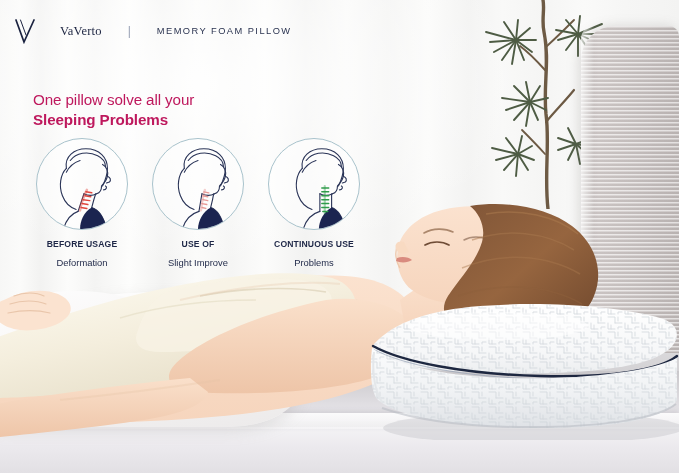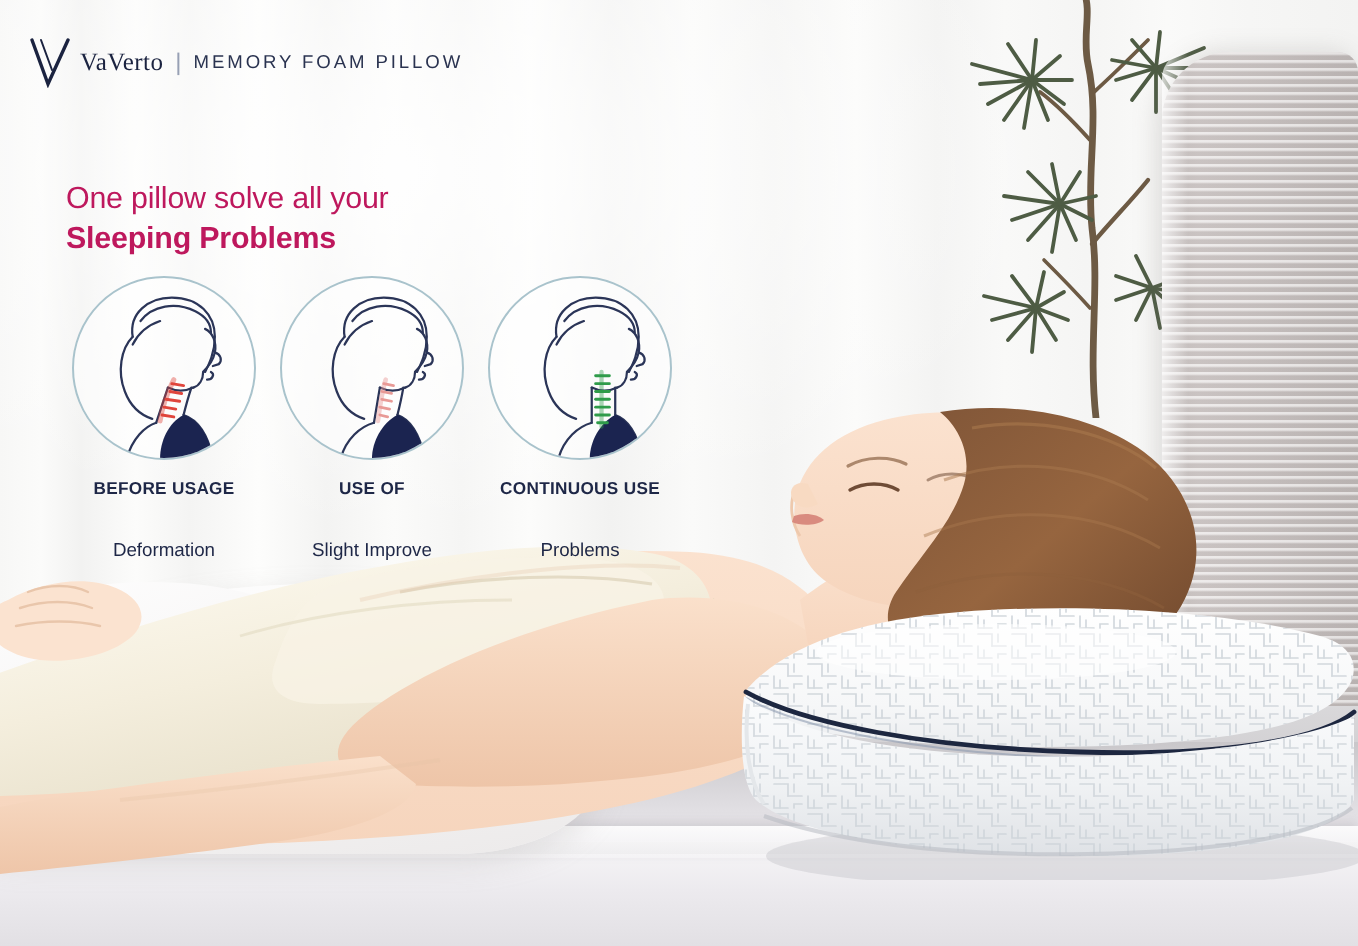--- a/index.html
+++ b/index.html
@@ -86,21 +86,21 @@
   .woman { position:absolute; left:0; top:0; width:679px; height:473px; }
   .woman svg { width:100%; height:100%; display:block; }
 
   
   .pillow { position:absolute; left:368px; top:300px; width:311px; height:140px; }
   .pillow svg { width:100%; height:100%; display:block; }
 
   
   .brand {
     position:absolute; left:14px; top:18px;
-    display:flex; align-items:center; gap:4px;
+    display:flex; align-items:center; gap:24px;
   }
   .brand-mark { width:22px; height:26px; flex:none; }
   .brand-name {
     font-family:"Liberation Serif", serif;
     font-size:12.5px; color:#1b2340; letter-spacing:.2px;
   }
   .brand-sep { color:#97a0b4; font-size:12px; margin:0 2px; }
   .brand-sub {
     font-size:9.3px; letter-spacing:1.45px; color:#2a3350; font-weight:400;text-align:right;
   }
@@ -114,35 +114,35 @@
   .subhead {
     position:absolute; left:33px; top:90px;
     color:#be185d; line-height:1.32;
   }
   .subhead .l1 { font-size:15.2px; font-weight:400; letter-spacing:-.1px; }
   .subhead .l2 { font-size:15.2px; font-weight:700; letter-spacing:-.1px; }
 
   
   .steps {
     position:absolute; left:36px; top:138px;
-    display:flex; gap:12px;
+    display:flex; gap:24px;
   }
   .step { width:92px; display:flex; flex-direction:column; align-items:center; }
   .step-circle {
     width:92px; height:92px; border-radius:50%;
     border:1.1px solid #a9c3cc; background:rgba(255,255,255,.55);
     display:flex; align-items:center; justify-content:center; overflow:hidden;
   }
   .step-circle svg { width:92px; height:92px; display:block; }
   .step-title {
     margin-top:9px; font-size:8.6px; font-weight:700; color:#1e2747;
     letter-spacing:.15px; text-align:center; white-space:nowrap;
   }
   .step-desc {
-    margin-top:20px; font-size:9.4px; font-weight:400; color:#1e2747;
+    margin-top:8px; font-size:9.4px; font-weight:400; color:#1e2747;
     white-space:nowrap;
   }
 </style>
 </head>
 <body>
 
 <div id="stage">
 
   <div class="curtain"></div>
   <div class="curtain-soft"></div>

